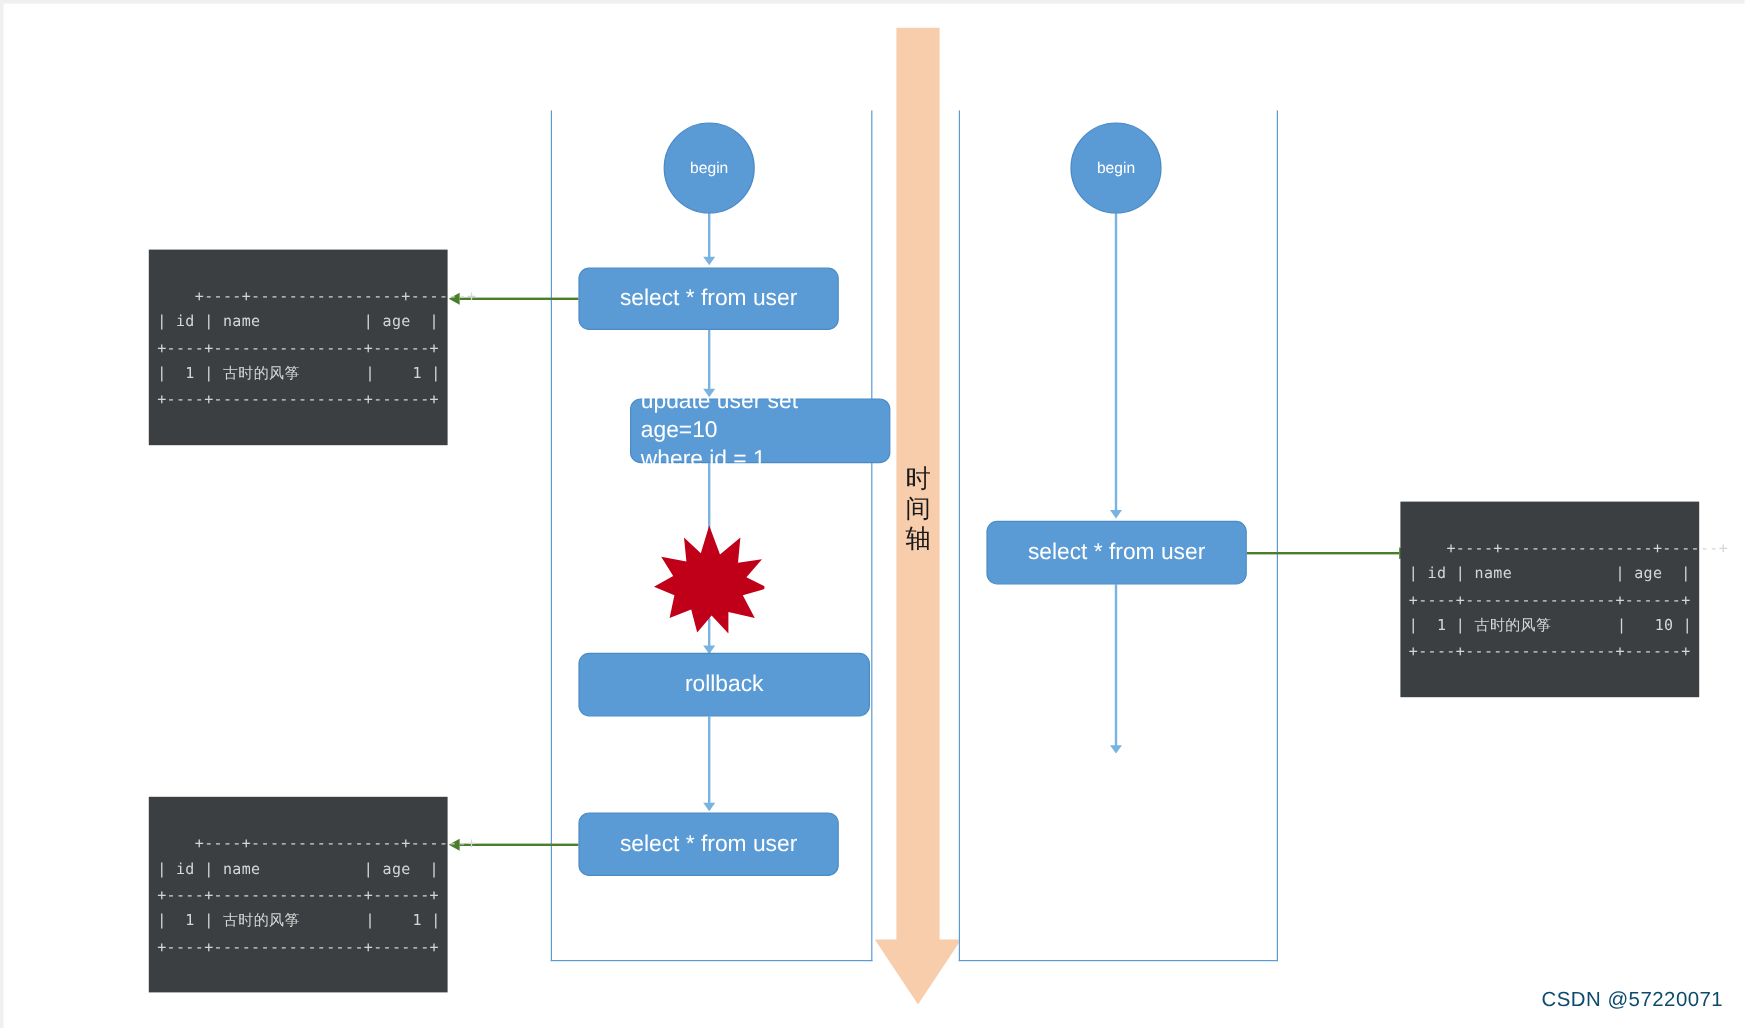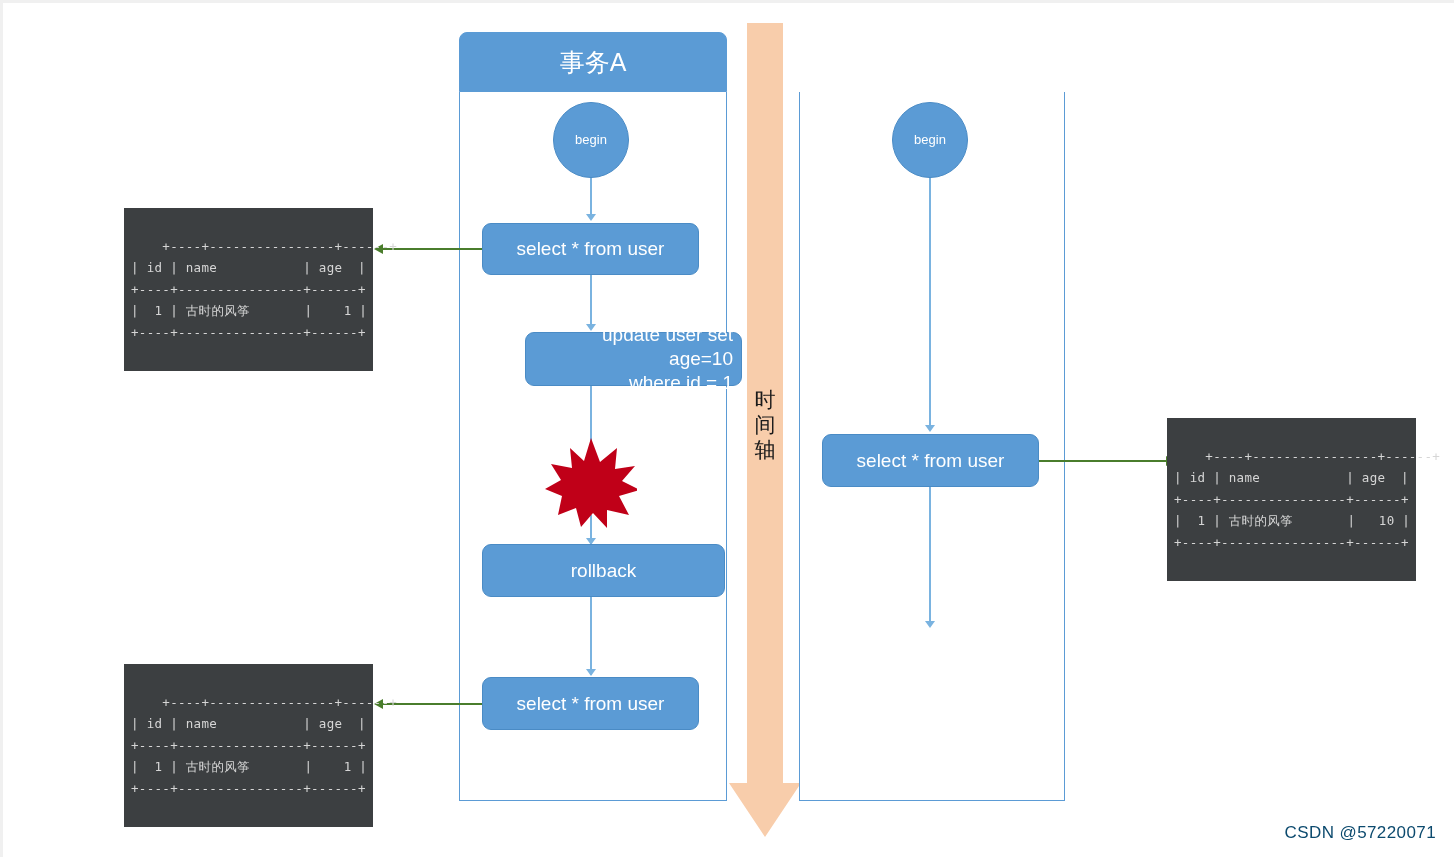--- a/index.html
+++ b/index.html
@@ -57,21 +57,21 @@
   
   .node {
     position: absolute;
     background: #5b9bd5;
     border: 1px solid #4a8bc5;
     border-radius: 9px;
     color: #ffffff;
     display: flex;
     align-items: center;
     justify-content: center;
-    text-align: right;
+    text-align: left;
     font-size: 19px;
     line-height: 1.25;
     box-sizing: border-box;
     padding: 2px 8px;
   }
   .node.circle {
     border-radius: 50%;
     font-size: 13px;
   }
 
@@ -158,21 +158,20 @@
   <svg id="timeaxis" width="80" height="820" style="left:722px; top:20px;">
     <polygon points="22,0 58,0 58,760 76,760 40,814 4,760 22,760" fill="#f8cdab"></polygon>
   </svg>
   <div class="axis-label" style="left:749px; top:385px;">
     <div>时</div>
     <div>间</div>
     <div>轴</div>
   </div>
 
   <div class="lane" style="left:456px; top:29px; width:268px; height:769px;">
-    <div class="lane-header">事务A</div>
     <div class="lane-body"></div>
   </div>
 
   <div class="flowline" style="left:587px; top:172px; height:40px;"></div>
   <div class="flowarrow" style="left:583px; top:211px;"></div>
 
   <div class="flowline" style="left:587px; top:272px; height:50px;"></div>
   <div class="flowarrow" style="left:583px; top:321px;"></div>
 
   <div class="flowline" style="left:587px; top:383px; height:58px;"></div>

